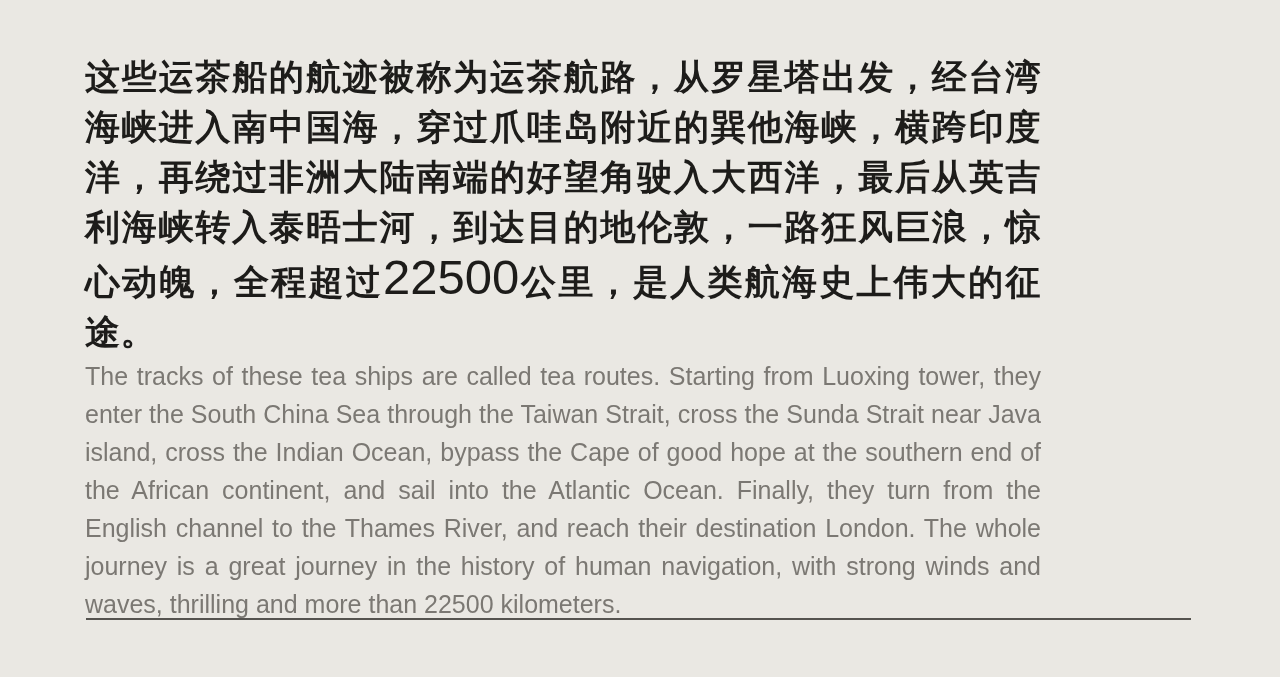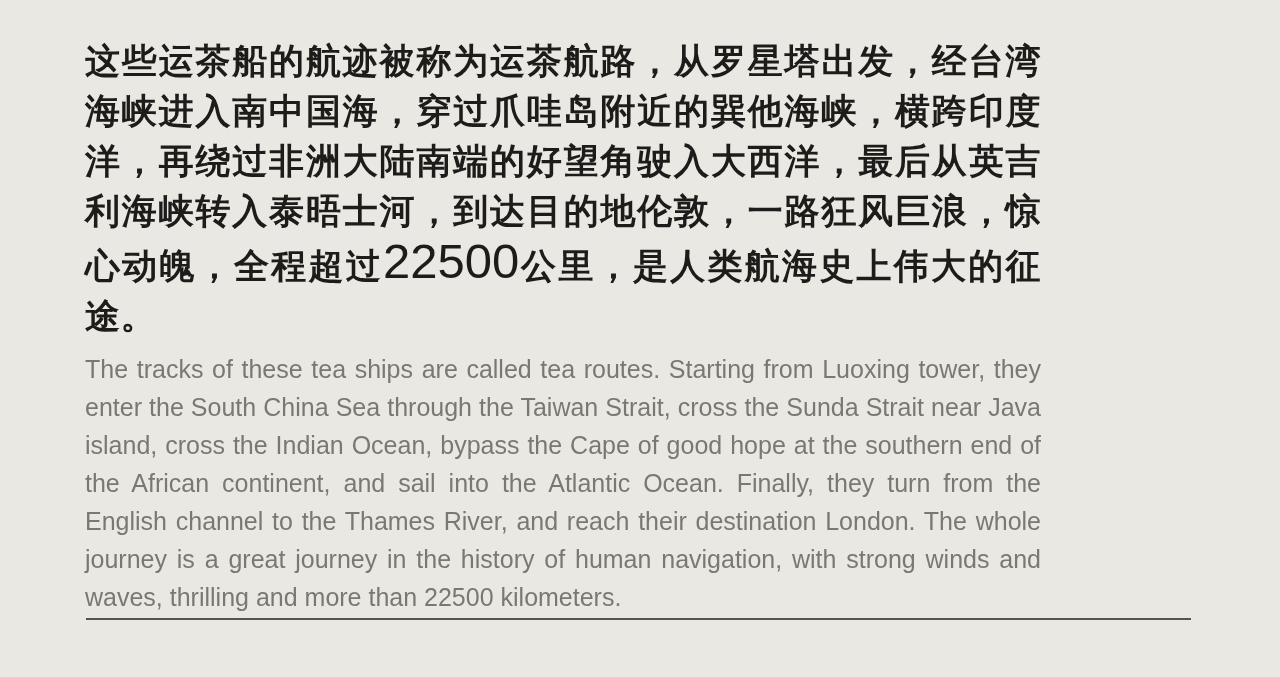--- a/index.html
+++ b/index.html
@@ -9,41 +9,40 @@
     overflow: hidden;
     font-family: "Liberation Sans", "DejaVu Sans", sans-serif;
   }
   body {
     position: relative;
     background: #EAE8E3;
   }
   .text-block {
     position: absolute;
     left: 85px;
-    top: 36px;
+    top: 52px;
     width: 956px;
   }
   .zh-paragraph {
     font-size: 35px;
     line-height: 50px;
     font-weight: 600;
     letter-spacing: 0.5px;
     color: #1D1C1A;
     text-align: justify;
     text-justify: inter-ideograph;
   }
   .zh-paragraph .big-number {
     font-size: 49px;
     line-height: 50px;
     font-weight: 400;
     letter-spacing: 0;
     vertical-align: baseline;
   }
   .en-paragraph {
-    margin-top: 9px;
     font-size: 25px;
     line-height: 38px;
     font-weight: 400;
     color: #7B7873;
     text-align: justify;
   }
   .divider {
     position: absolute;
     left: 86px;
     top: 618px;

